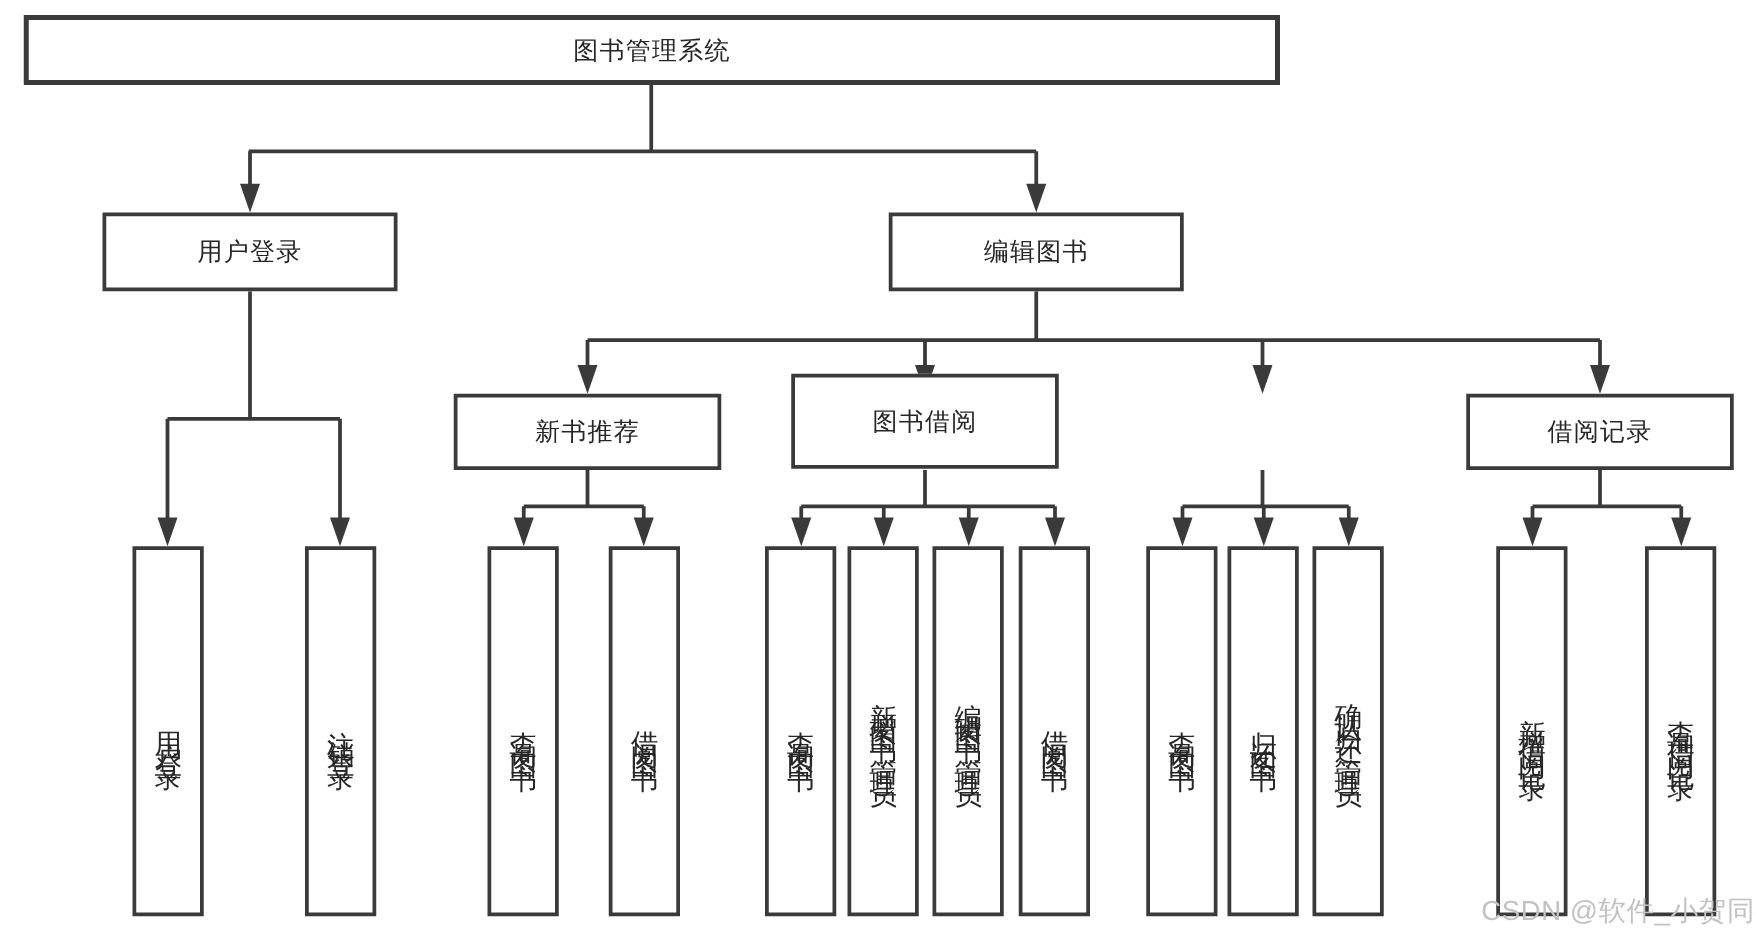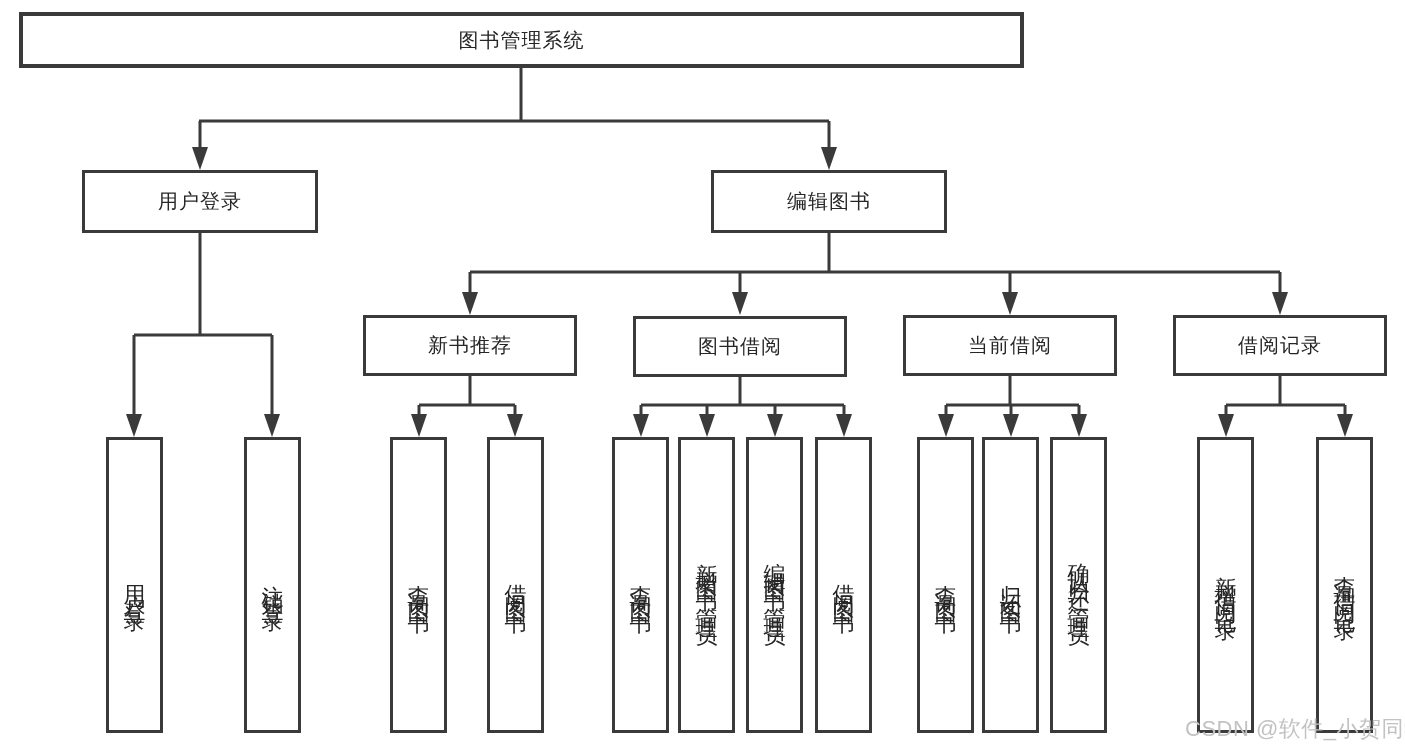--- a/index.html
+++ b/index.html
@@ -92,25 +92,22 @@
   <div class="box" style="left:82px;top:170px;width:236px;height:63px">
     <span class="hlbl">用户登录</span>
   </div>
   <div class="box" style="left:711px;top:170px;width:236px;height:63px">
     <span class="hlbl">编辑图书</span>
   </div>
 
   <div class="box" style="left:363px;top:315px;width:214px;height:61px">
     <span class="hlbl">新书推荐</span>
   </div>
-  <div class="box" style="left:633px;top:316px;width:214px;height:61px">
+  <div class="box" style="left:633px;top:299px;width:214px;height:76px">
     <span class="hlbl">图书借阅</span>
-  </div>
-  <div class="box" style="left:903px;top:315px;width:214px;height:61px">
-    <span class="hlbl">当前借阅</span>
   </div>
   <div class="box" style="left:1173px;top:315px;width:214px;height:61px">
     <span class="hlbl">借阅记录</span>
   </div>
 
   <div class="box" style="left:106px;top:437px;width:57px;height:296px">
     <span class="vlbl">用户登录</span>
   </div>
   <div class="box" style="left:244px;top:437px;width:57px;height:296px">
     <span class="vlbl">注销登录</span>

